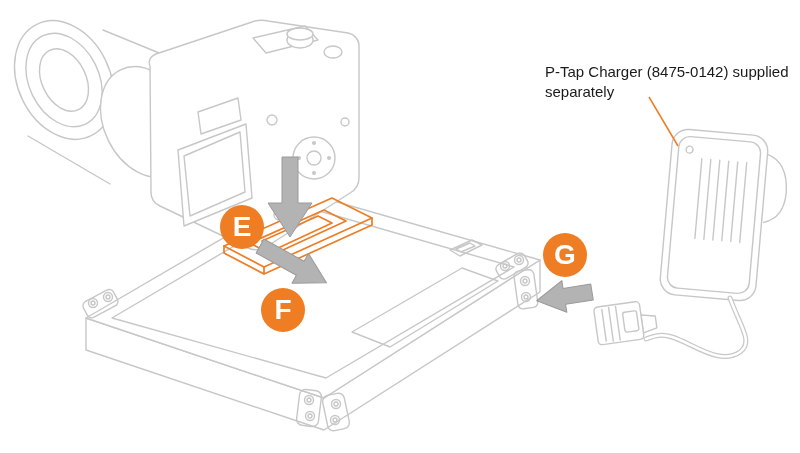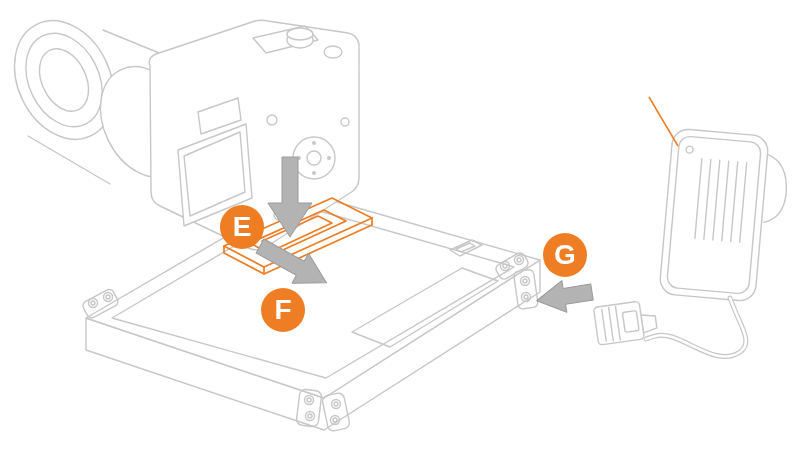--- a/index.html
+++ b/index.html
@@ -166,14 +166,15 @@
       <rect class="sketch" x="624" y="313" width="14" height="20" rx="2"></rect>
     </g>
 
     <line class="leader" x1="649" y1="97" x2="678" y2="146"></line>
   </svg>
 
   <div class="badge" style="left:220px;top:205px">E</div>
   <div class="badge" style="left:261px;top:288px">F</div>
   <div class="badge" style="left:543px;top:233px">G</div>
 
+  <div class="note">P-Tap Charger (8475-0142) supplied separately</div>
 
 </div>
 
 </body></html>

